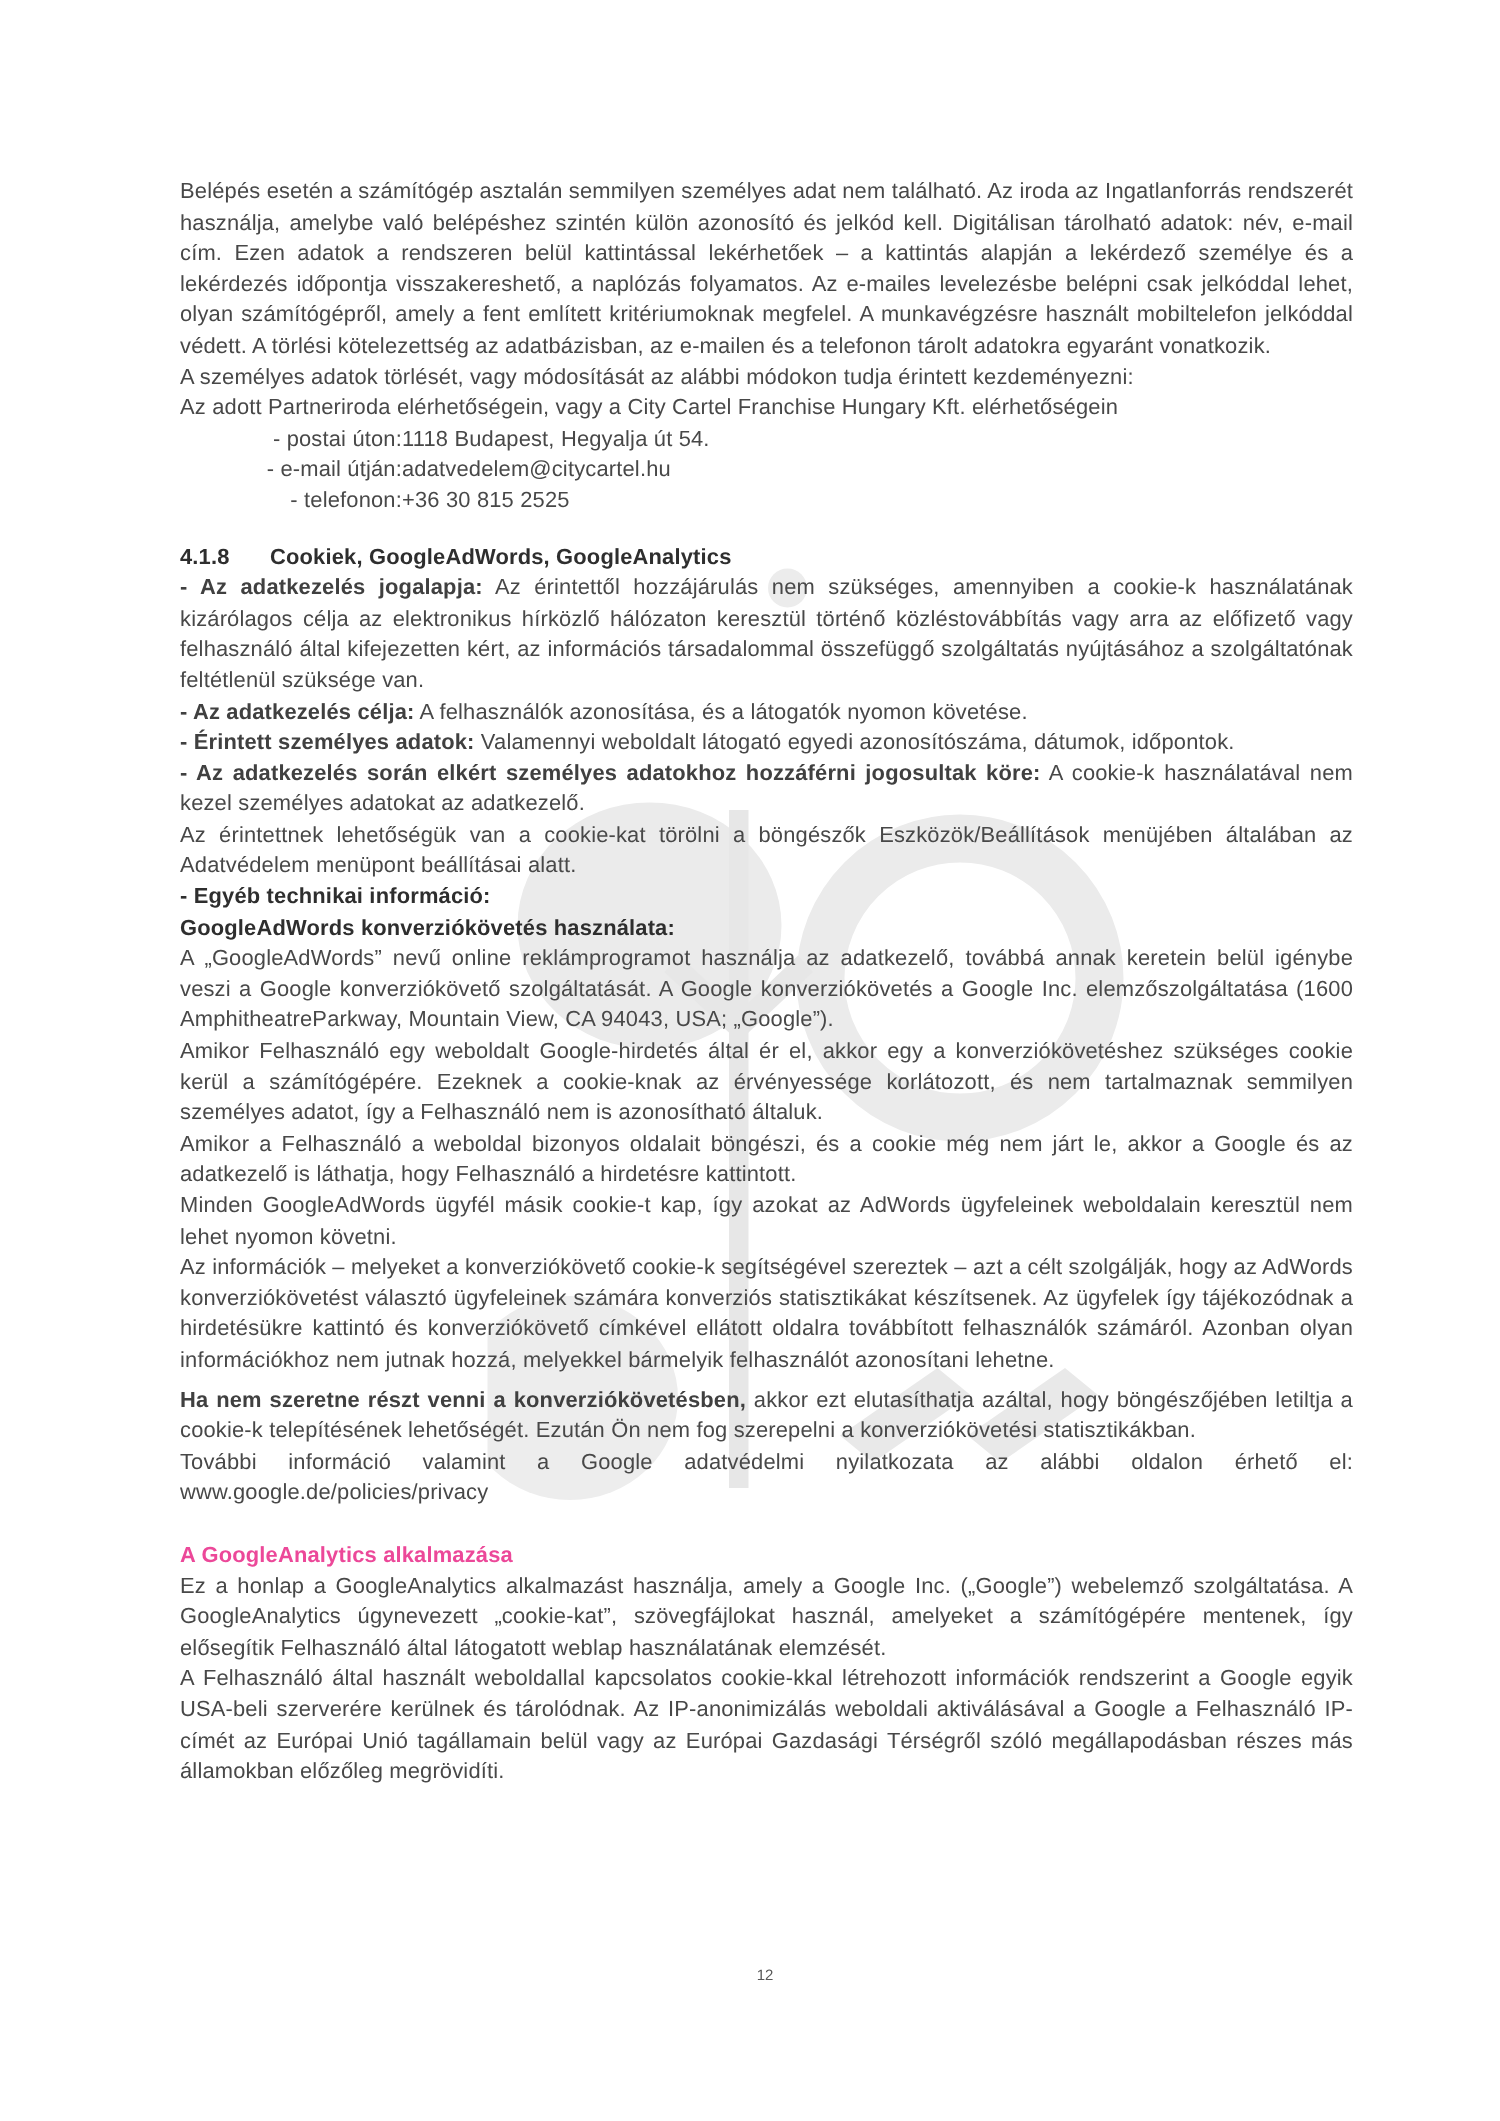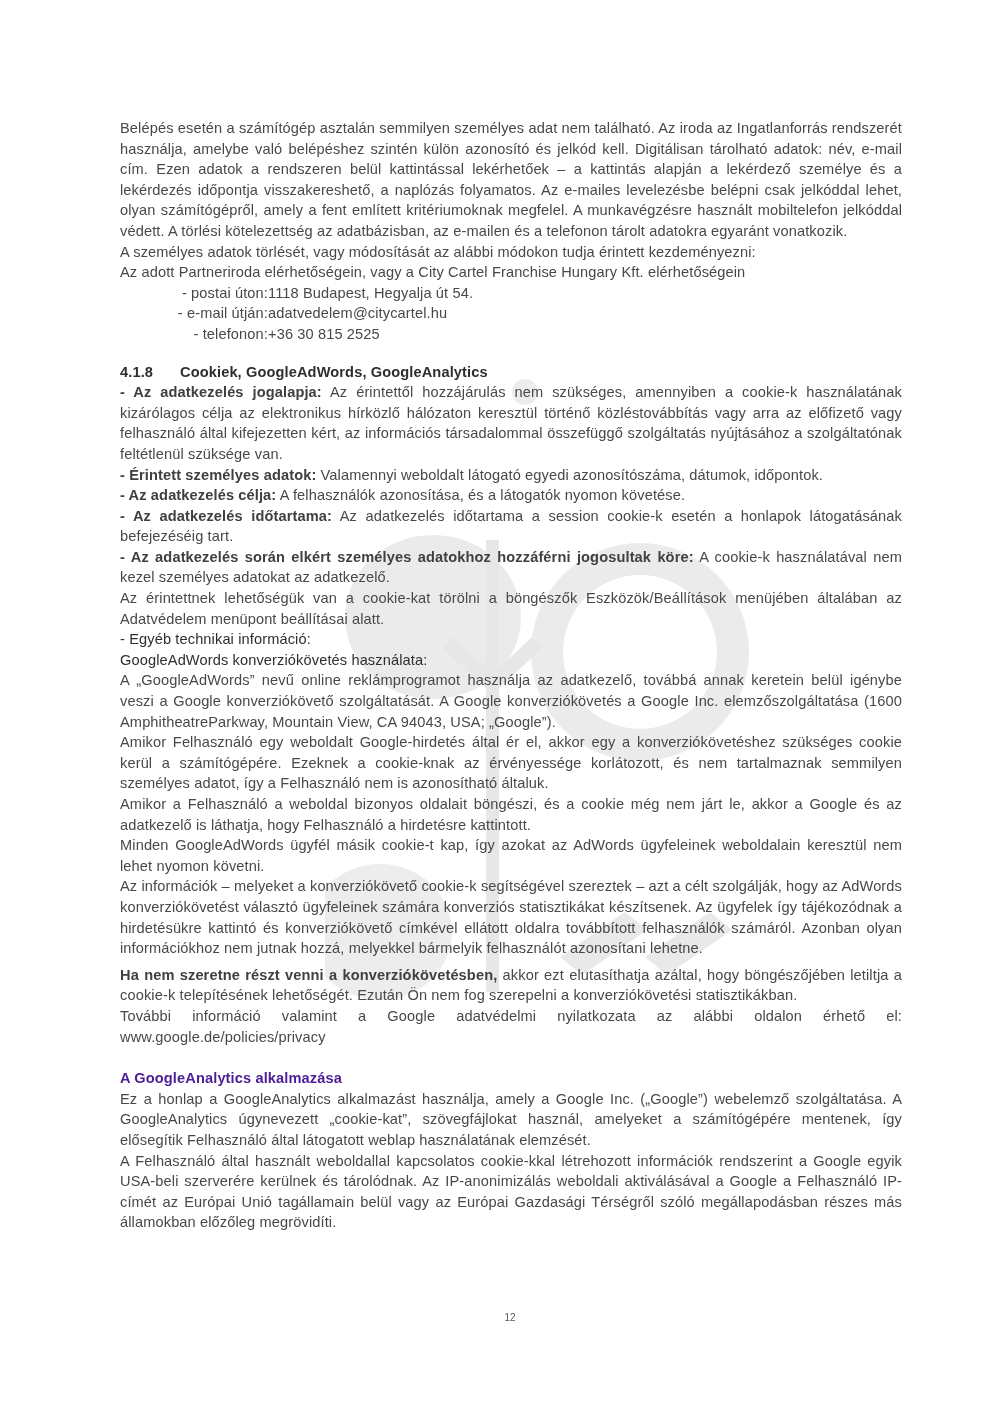--- a/index.html
+++ b/index.html
@@ -35,25 +35,25 @@
   .content p.force-justify{text-align:justify;text-align-last:justify;}
   strong{font-weight:700;color:#404040;}
   .contact-row{display:flex;text-align:right;}
   .contact-label{width:148px;flex:0 0 148px;}
   .section-heading{
     margin-top:17px !important;
     font-weight:700;color:#2e2e2e;
     text-align:center;
   }
   .section-number{display:inline-block;width:60px;}
-  .sub-heading{font-weight:400;color:#2e2e2e;text-align:left !important;}
+  .sub-heading{font-weight:700;color:#2e2e2e;text-align:left !important;}
   .optout-para{margin-top:6px !important;}
   .analytics-heading{
     margin-top:21px !important;
-    font-weight:700;color:#4c1d95;
+    font-weight:700;color:#ec4899;
     text-align:left;
   }
   .page-number{
     position:absolute;
     left:0;right:0;
     top:1312px;
     text-align:center;
     font-size:10px;
     color:#565656;
     z-index:1;
@@ -97,27 +97,24 @@
     </div>
 
     <p class="section-heading">
       <span class="section-number">4.1.8</span><span>Cookiek, GoogleAdWords, GoogleAnalytics</span>
     </p>
 
     <p>
       <strong>- Az adatkezelés jogalapja:</strong> <span>Az érintettől hozzájárulás nem szükséges, amennyiben a cookie-k használatának kizárólagos célja az elektronikus hírközlő hálózaton keresztül történő közléstovábbítás vagy arra az előfizető vagy felhasználó által kifejezetten kért, az információs társadalommal összefüggő szolgáltatás nyújtásához a szolgáltatónak feltétlenül szüksége van.</span>
     </p>
     <p>
-      <strong>- Érintett személyes adatok:</strong> <span>Valamennyi weboldalt látogató egyedi azonosítószáma, dátumok, időpontok.</span>
-    </p>
-    <p>
       <strong>- Az adatkezelés célja:</strong> <span>A felhasználók azonosítása, és a látogatók nyomon követése.</span>
     </p>
     <p>
-      <strong>- Az adatkezelés időtartama:</strong> <span>Az adatkezelés időtartama a session cookie-k esetén a honlapok látogatásának befejezéséig tart.</span>
+      <strong>- Érintett személyes adatok:</strong> <span>Valamennyi weboldalt látogató egyedi azonosítószáma, dátumok, időpontok.</span>
     </p>
     <p>
       <strong>- Az adatkezelés során elkért személyes adatokhoz hozzáférni jogosultak köre:</strong> <span>A cookie-k használatával nem kezel személyes adatokat az adatkezelő.</span>
     </p>
 
     <p>Az érintettnek lehetőségük van a cookie-kat törölni a böngészők Eszközök/Beállítások menüjében általában az Adatvédelem menüpont beállításai alatt.</p>
 
     <p class="sub-heading">- Egyéb technikai információ:</p>
     <p class="sub-heading">GoogleAdWords konverziókövetés használata:</p>
 

